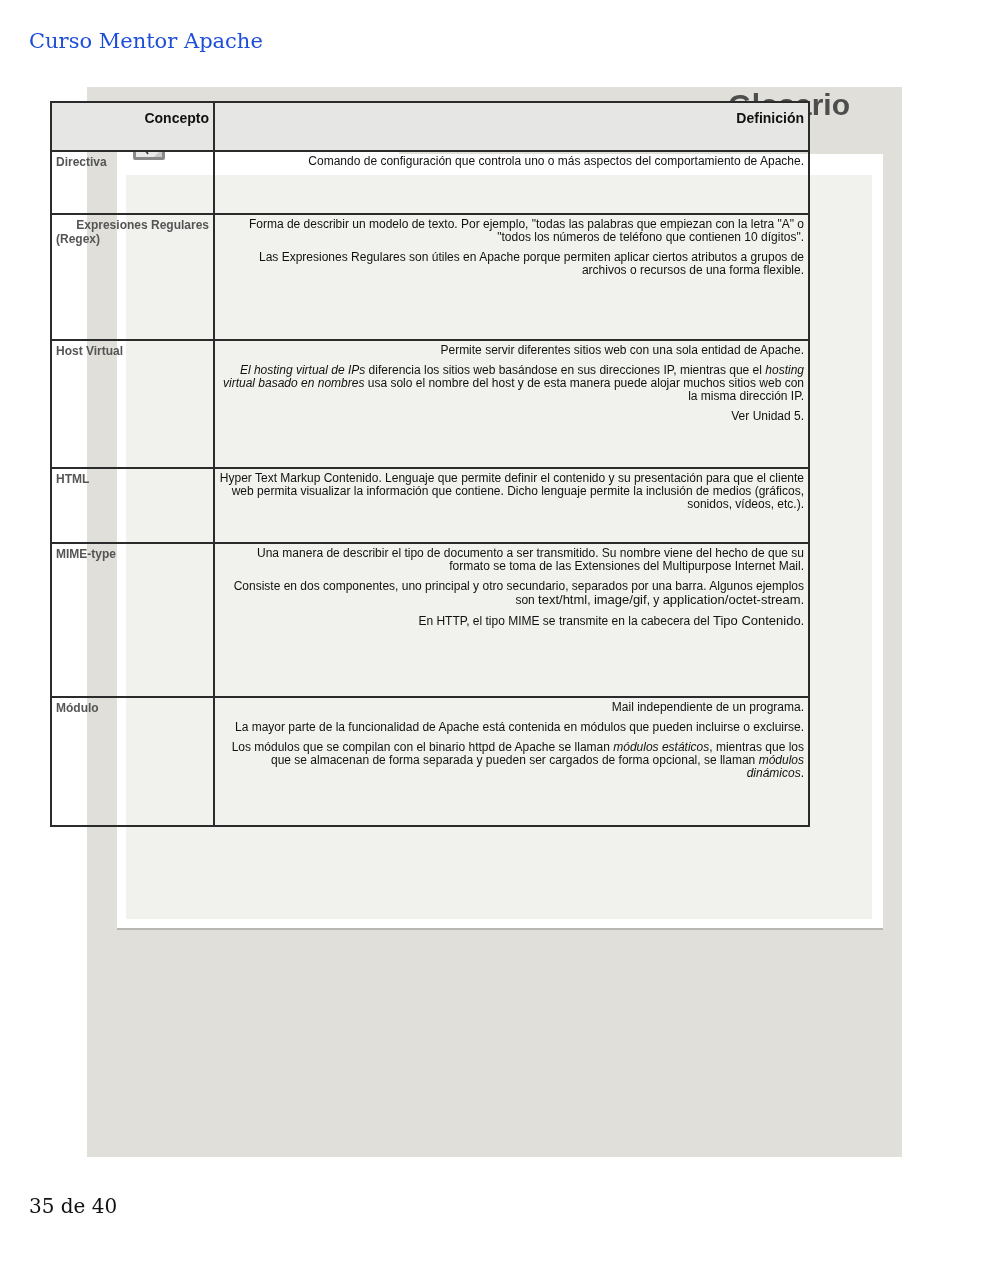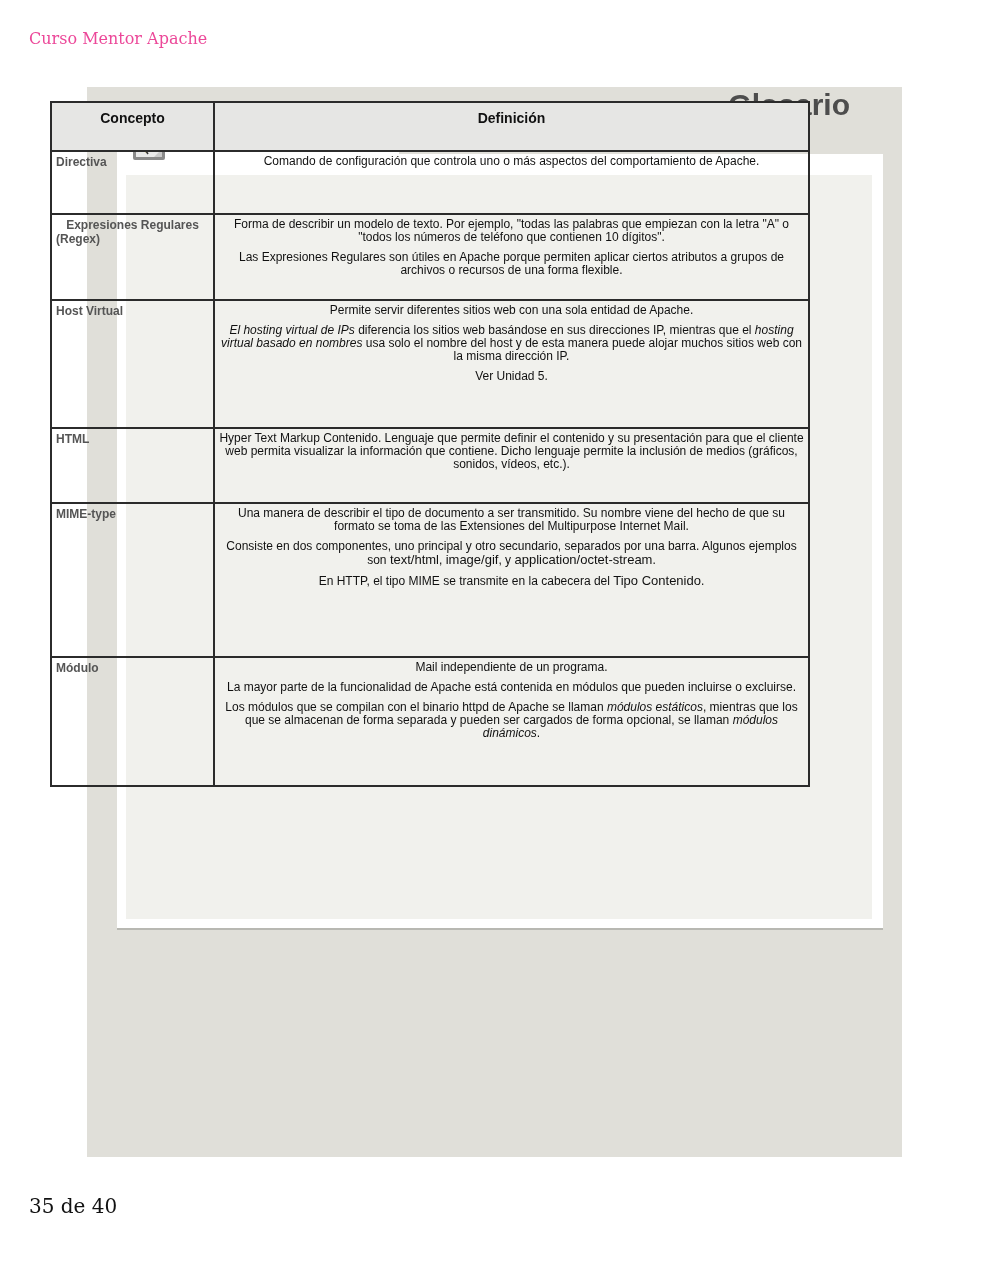--- a/index.html
+++ b/index.html
@@ -3,21 +3,21 @@
 <meta charset="utf-8">
 <style>
   html, body { margin: 0; padding: 0; }
   body {
     width: 990px; height: 1280px; position: relative;
     background: #ffffff; overflow: hidden;
     font-family: "Liberation Sans", sans-serif;
   }
   .page-header {
     position: absolute; left: 29px; top: 29px;
-    font-family: "DejaVu Serif", serif; font-size: 16px; color: #ec4899;
+    font-family: "DejaVu Serif", serif; font-size: 21px; color: #1d4ed8;
   }
   .page-footer {
     position: absolute; left: 29px; top: 1194px;
     font-family: "DejaVu Serif", serif; font-size: 20px; color: #111;
   }
   .frame {
     position: absolute; left: 87px; top: 87px; width: 815px; height: 1070px;
     background: #e0dfd9;
   }
   .frame-title {
@@ -41,21 +41,21 @@
   }
   .panel-inner {
     position: absolute; left: 9px; top: 21px; width: 746px; height: 744px;
     background: #f1f1ed;
   }
   table.glossary {
     position: absolute; left: 50px; top: 101px; width: 760px;
     border-collapse: collapse; table-layout: fixed;
   }
   table.glossary td, table.glossary th {
-    border: 2px solid #2b2b2b; vertical-align: top; text-align: center;
+    border: 2px solid #2b2b2b; vertical-align: top; text-align: right;
     padding: 3px 4px 6px 4px;
   }
   table.glossary th {
     background: #e6e6e4; font-size: 14px; font-weight: bold; color: #111;
     padding-top: 7px; height: 34px;
   }
   td.concept {
     font-size: 12px; font-weight: bold; color: #555;
     vertical-align: top; padding-top: 14px; text-align: justify; text-align-last: left;
   }
@@ -100,21 +100,21 @@
       <th>Definición</th>
     </tr>
   </thead>
   <tbody>
     <tr style="height:63px">
       <td class="concept">Directiva</td>
       <td class="def">
         <p>Comando de configuración que controla uno o más aspectos del comportamiento de Apache.</p>
       </td>
     </tr>
-    <tr style="height:86px">
+    <tr style="height:126px">
       <td class="concept">Expresiones Regulares (Regex)</td>
       <td class="def">
         <p>Forma de describir un modelo de texto. Por ejemplo, "todas las palabras que empiezan con la letra "A" o "todos los números de teléfono que contienen 10 dígitos".</p>
         <p>Las Expresiones Regulares son útiles en Apache porque permiten aplicar ciertos atributos a grupos de archivos o recursos de una forma flexible.</p>
       </td>
     </tr>
     <tr style="height:128px">
       <td class="concept">Host Virtual</td>
       <td class="def">
         <p>Permite servir diferentes sitios web con una sola entidad de Apache.</p>

